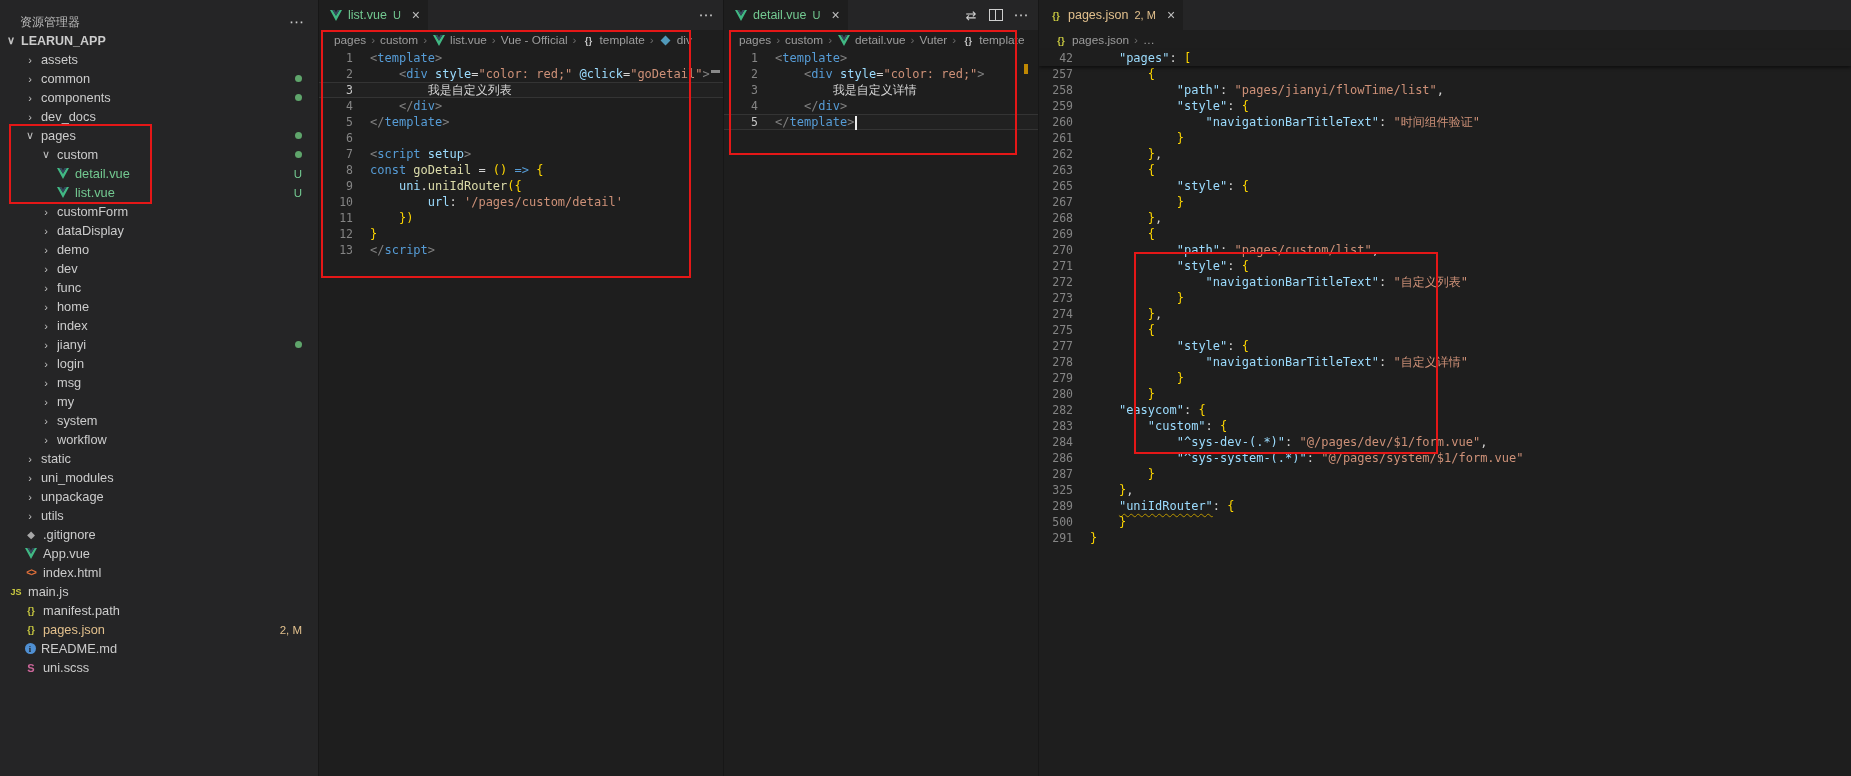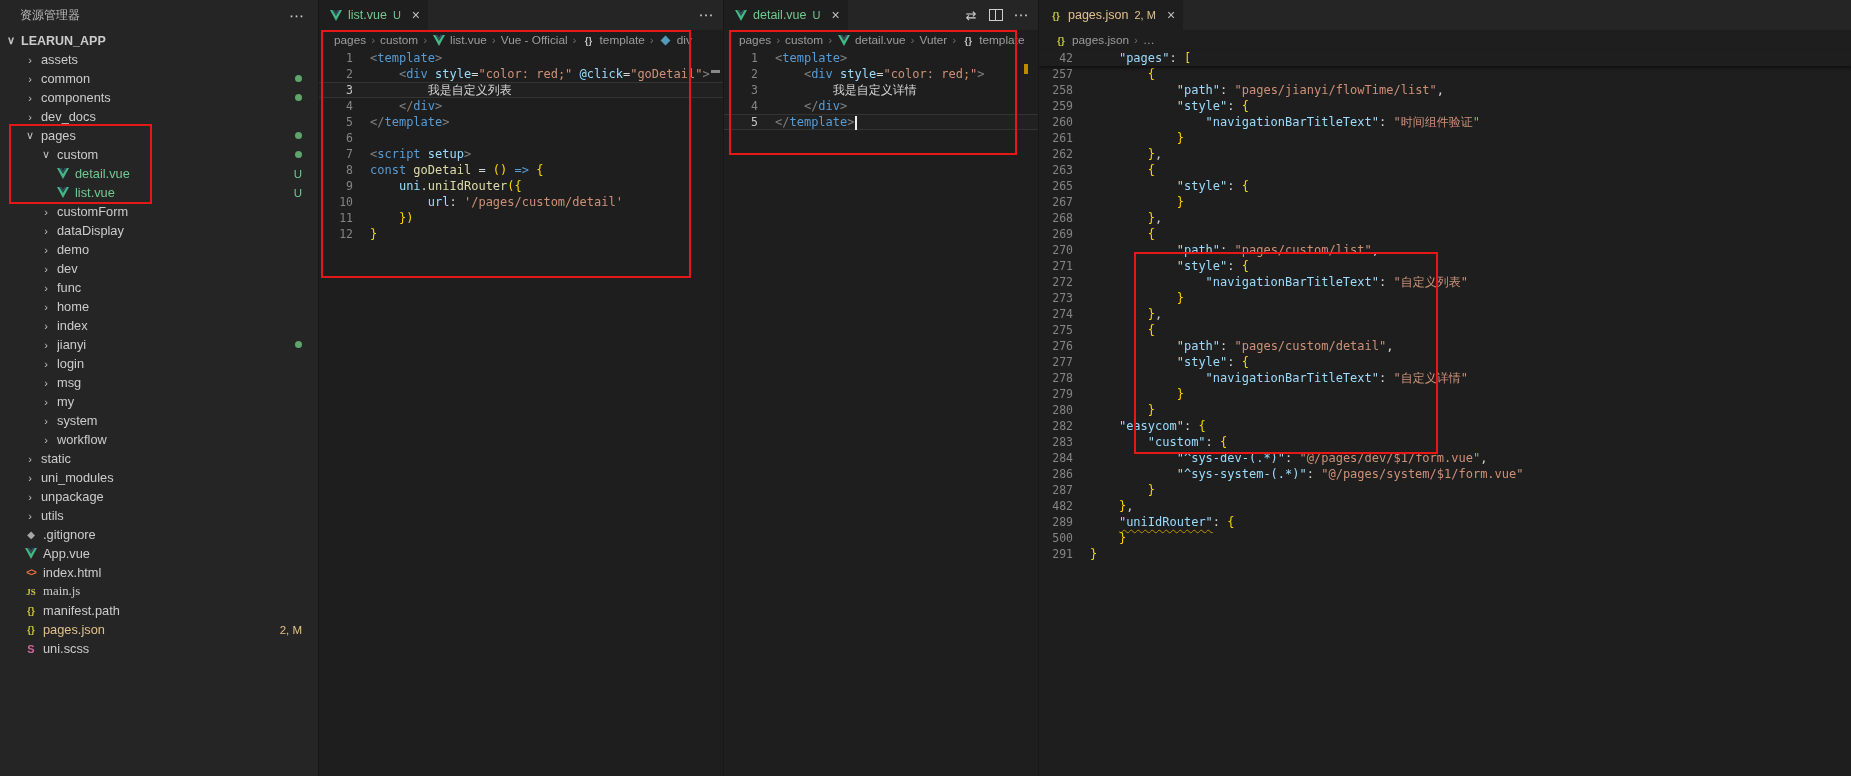--- a/index.html
+++ b/index.html
@@ -1,20 +1,20 @@
 <!DOCTYPE html>
 <html><head>
 <meta charset="utf-8">
 <style>
   *{box-sizing:border-box;margin:0;padding:0}
   html,body{background:#1e1e1e}
   .app{width:1851px;height:776px;display:flex;font-family:"Liberation Sans",sans-serif;color:#cccccc;overflow:hidden;position:relative;background:#1e1e1e}
   
   .sidebar{width:318px;flex:none;background:#252526;position:relative;overflow:hidden}
-  .sb-header{height:31px;display:flex;align-items:center;padding:0 14px 0 20px;font-size:12px;color:#bbbbbb}
+  .sb-header{height:31px;display:flex;align-items:flex-end;padding:0 14px 0 20px;font-size:12px;color:#bbbbbb}
   .sb-actions{margin-left:auto;color:#cccccc;font-size:15px;cursor:pointer}
   .sb-root{height:19px;display:flex;align-items:center;font-weight:bold;font-size:12.5px;padding-left:5px;gap:4px}
   .tree-row{height:19px;display:flex;align-items:center;font-size:12.8px;gap:5px;padding-right:16px;cursor:pointer;white-space:nowrap}
   .tree-label{overflow:hidden;text-overflow:ellipsis}
   .tree-right{margin-left:auto;display:flex;align-items:center;gap:4px;flex:none}
   .git-dot{width:7px;height:7px;border-radius:50%;background:#5fa56b}
   .tree-badge{font-size:11.5px;color:#cccccc}
   
   .anno{position:absolute;border:2px solid #e51717;pointer-events:none;z-index:20}
   .ruler-mark{position:absolute;z-index:5}
@@ -238,36 +238,41 @@
             </svg>
           </span>
           <span class="tree-label">App.vue</span>
           <span class="tree-right"></span>
         </div>
         <div class="tree-row" style="padding-left: 24px;">
           <span class="icon icon-html">&lt;&gt;</span>
           <span class="tree-label">index.html</span>
           <span class="tree-right"></span>
         </div>
-        <div class="tree-row" style="padding-left: 24px; font-family: Liberation Serif, serif;">
+        <div class="tree-row" style="padding-left: 9px;">
           <span class="icon icon-js">JS</span>
           <span class="tree-label">main.js</span>
           <span class="tree-right"></span>
         </div>
         <div class="tree-row" style="padding-left: 24px;">
           <span class="icon icon-json">{}</span>
           <span class="tree-label">manifest.path</span>
           <span class="tree-right"></span>
         </div>
         <div class="tree-row" style="padding-left: 24px;">
           <span class="icon icon-json">{}</span>
           <span class="tree-label" style="color: rgb(226, 192, 141);">pages.json</span>
           <span class="tree-right">
             <span class="tree-badge" style="color: rgb(226, 192, 141);">2, M</span>
           </span>
+        </div>
+        <div class="tree-row" style="padding-left: 24px;">
+          <span class="icon icon-md"></span>
+          <span class="tree-label">README.md</span>
+          <span class="tree-right"></span>
         </div>
         <div class="tree-row" style="padding-left: 24px;">
           <span class="icon icon-scss">S</span>
           <span class="tree-label">uni.scss</span>
           <span class="tree-right"></span>
         </div>
       </div>
   <div class="anno" style="border-color: rgb(229, 23, 23); left: 9px; top: 124px; width: 143px; height: 80px;"></div>
     </aside>
 
@@ -362,20 +367,24 @@
           <span class="ln">10</span>
           <span class="ct"><span class="tk-w">        </span><span class="tk-a">url</span><span class="tk-o">:</span><span class="tk-w"> </span><span class="tk-s">'/pages/custom/detail'</span></span>
         </div>
         <div class="cl">
           <span class="ln">11</span>
           <span class="ct"><span class="tk-w">    </span><span class="tk-b">})</span></span>
         </div>
         <div class="cl">
           <span class="ln">12</span>
           <span class="ct"><span class="tk-b">}</span></span>
+        </div>
+        <div class="cl">
+          <span class="ln">13</span>
+          <span class="ct"><span class="tk-p">&lt;/</span><span class="tk-t">script</span><span class="tk-p">&gt;</span></span>
         </div>
       </div>
   <div class="anno" style="border-color: rgb(229, 23, 23); left: 2px; top: 30px; width: 370px; height: 248px;"></div>
       <div class="ruler-mark" style="top: 70px; right: 3px; width: 9px; height: 3px; background: rgb(138, 138, 138);"></div>
     </section>
 
   <section class="editor-group g2">
     <div class="tabbar">
         <div class="tab">
           <span class="icon icon-vue">
@@ -534,24 +543,20 @@
         </div>
         <div class="cl">
           <span class="ln">274</span>
           <span class="ct"><span class="tk-w">        </span><span class="tk-b">}</span><span class="tk-o">,</span></span>
         </div>
         <div class="cl">
           <span class="ln">275</span>
           <span class="ct"><span class="tk-w">        </span><span class="tk-b">{</span></span>
         </div>
         <div class="cl">
-          <span class="ln">276</span>
-          <span class="ct"><span class="tk-w">            </span><span class="tk-a">"path"</span><span class="tk-o">: </span><span class="tk-s">"pages/custom/detail"</span><span class="tk-o">,</span></span>
-        </div>
-        <div class="cl">
           <span class="ln">277</span>
           <span class="ct"><span class="tk-w">            </span><span class="tk-a">"style"</span><span class="tk-o">: </span><span class="tk-b">{</span></span>
         </div>
         <div class="cl">
           <span class="ln">278</span>
           <span class="ct"><span class="tk-w">                </span><span class="tk-a">"navigationBarTitleText"</span><span class="tk-o">: </span><span class="tk-s">"自定义详情"</span></span>
         </div>
         <div class="cl">
           <span class="ln">279</span>
           <span class="ct"><span class="tk-w">            </span><span class="tk-b">}</span></span>
@@ -574,21 +579,21 @@
         </div>
         <div class="cl">
           <span class="ln">286</span>
           <span class="ct"><span class="tk-w">            </span><span class="tk-a">"^sys-system-(.*)"</span><span class="tk-o">: </span><span class="tk-s">"@/pages/system/$1/form.vue"</span></span>
         </div>
         <div class="cl">
           <span class="ln">287</span>
           <span class="ct"><span class="tk-w">        </span><span class="tk-b">}</span></span>
         </div>
         <div class="cl">
-          <span class="ln">482</span>
+          <span class="ln">325</span>
           <span class="ct"><span class="tk-w">    </span><span class="tk-b">}</span><span class="tk-o">,</span></span>
         </div>
         <div class="cl">
           <span class="ln">289</span>
           <span class="ct"><span class="tk-w">    </span><span class="tk-a tk-sq">"uniIdRouter"</span><span class="tk-o">: </span><span class="tk-b">{</span></span>
         </div>
         <div class="cl">
           <span class="ln">500</span>
           <span class="ct"><span class="tk-w">    </span><span class="tk-b">}</span></span>
         </div>

